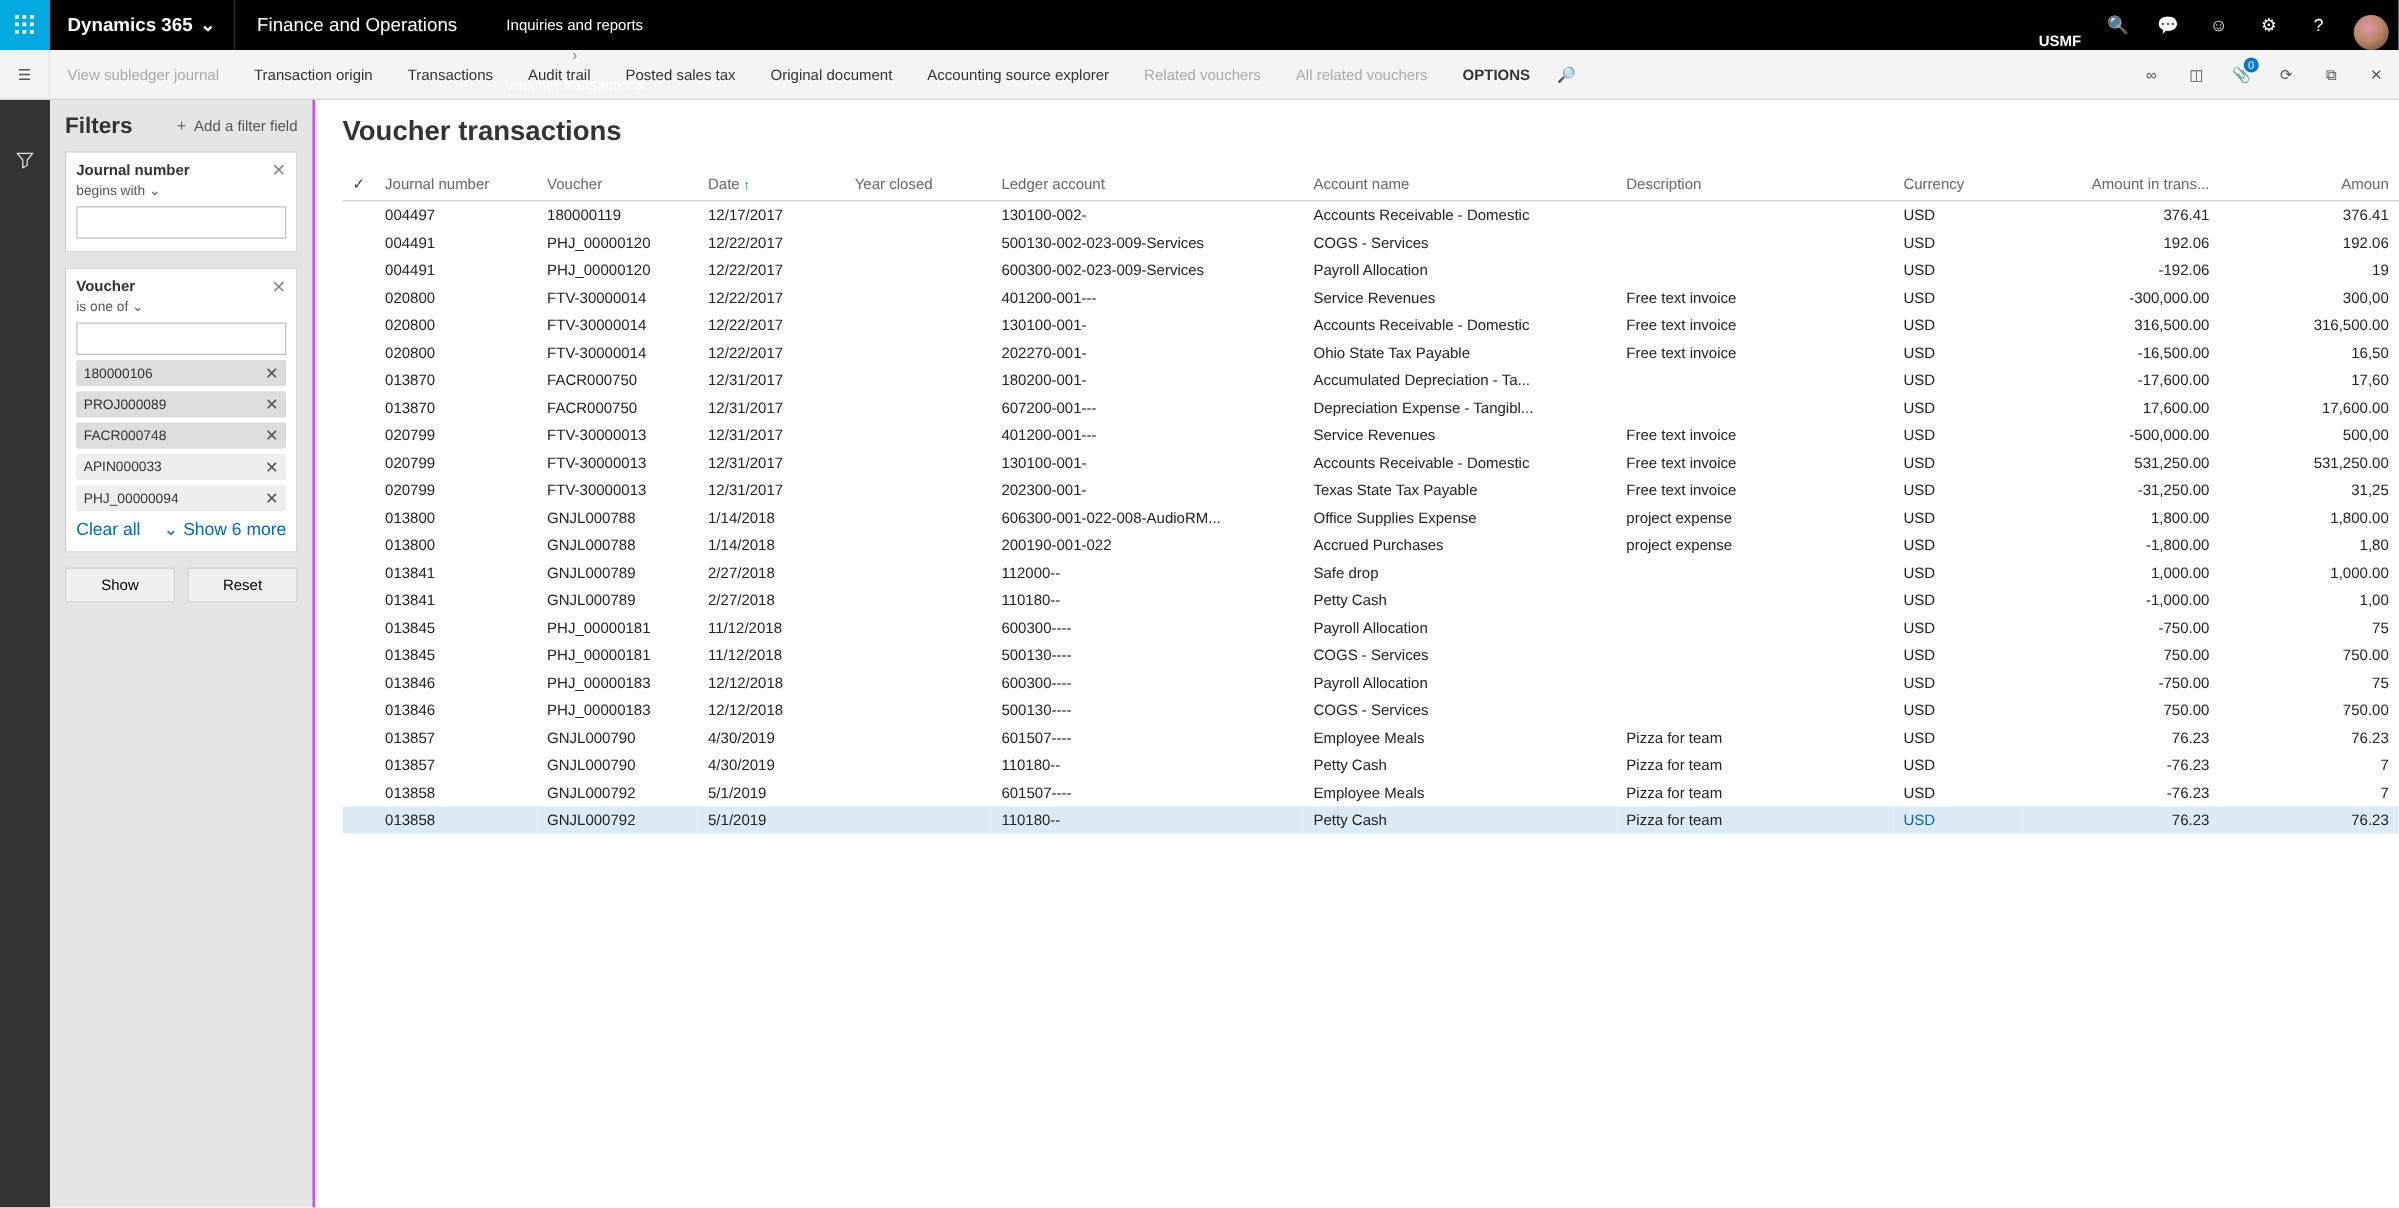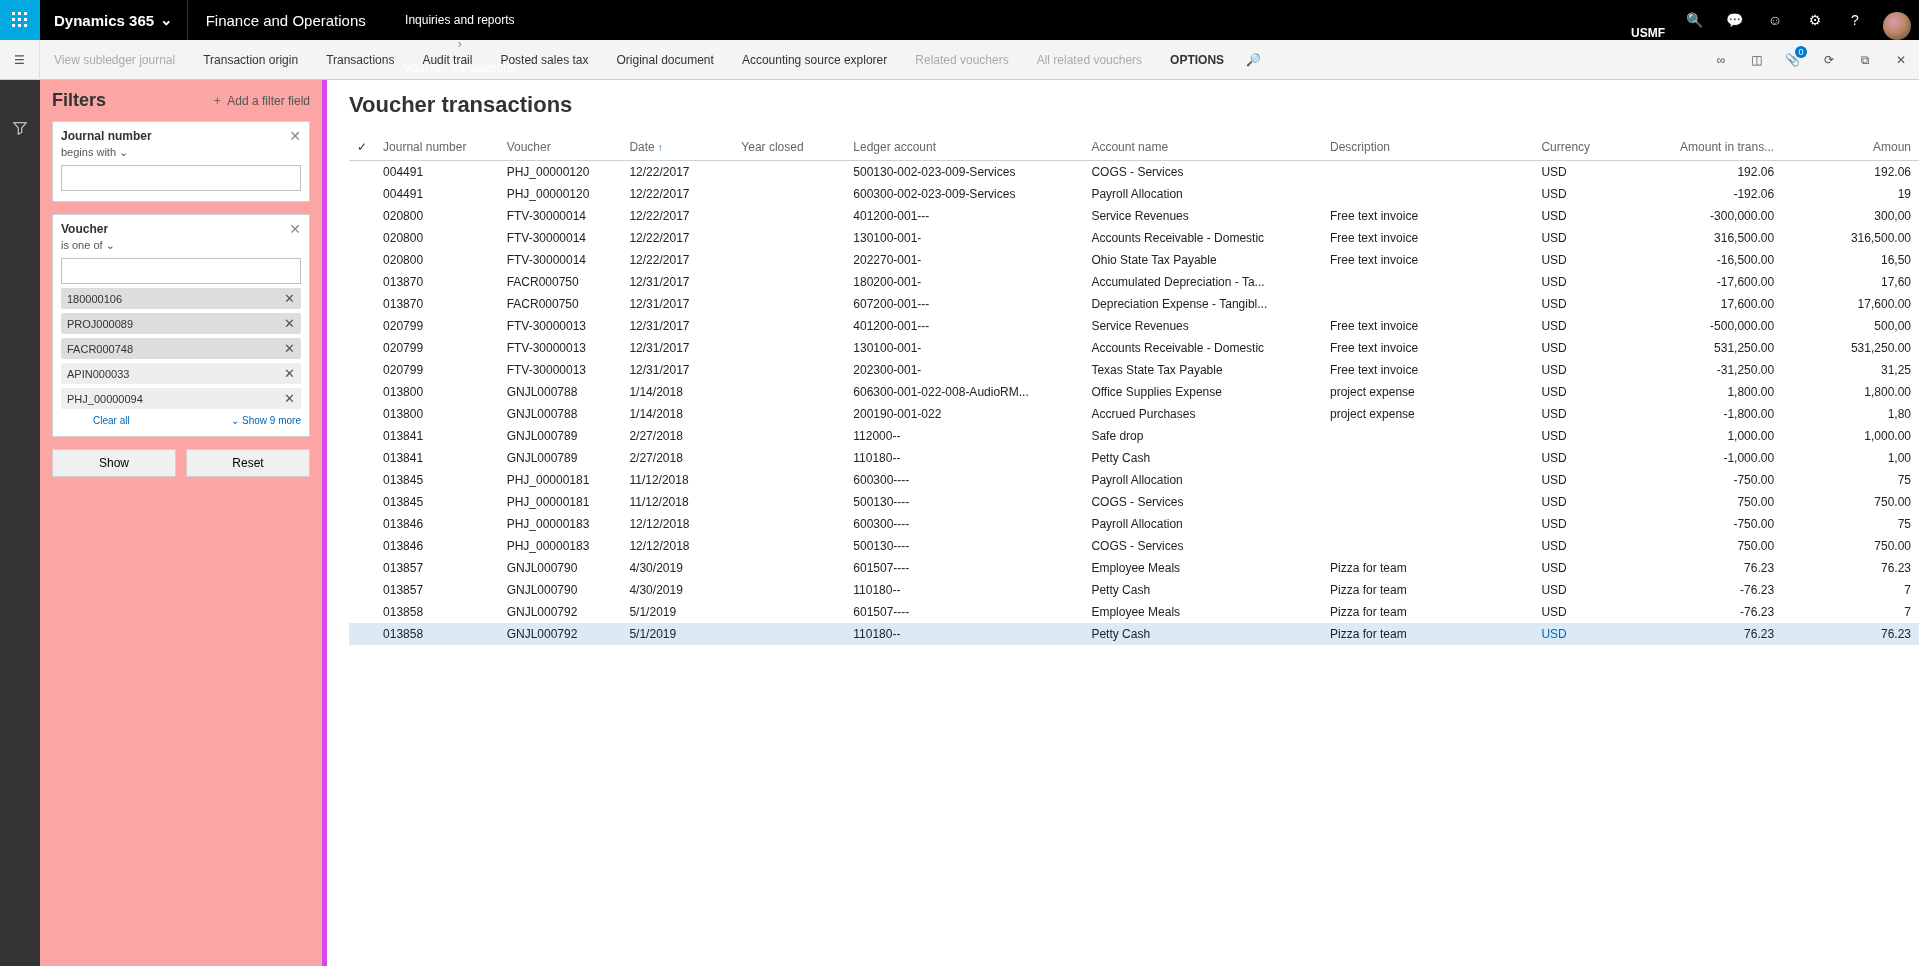--- a/index.html
+++ b/index.html
@@ -26,34 +26,34 @@
 .actionbar .options{font-weight:600;}
 .actionbar .rightA{margin-left:auto; display:flex; align-items:center;}
 .actionbar .aicon{width:36px;height:40px;display:flex;align-items:center;justify-content:center; color:#555; position:relative;}
 .badge{position:absolute; top:6px; right:4px; background:#0078d4; color:#fff; border-radius:8px; font-size:9px; min-width:12px;height:12px; display:flex; align-items:center; justify-content:center;}
 
 
 .shell{display:flex; height:886px;}
 .rail{ width:40px; background:#333; display:flex; flex-direction:column; align-items:center; padding-top:30px;}
 .rail .ricon{color:#ddd; font-size:14px; width:40px; height:36px; display:flex; align-items:center;justify-content:center;}
 
-.filters{width:287px; background:#fca5a5; border-right:5px solid #d946ef; padding:10px 12px; font-size:12px;}
+.filters{width:212px; background:#e5e5e5; border-right:2px solid #d946ef; padding:10px 12px; font-size:12px;}
 .filters-head{display:flex; align-items:center; margin-bottom:10px;}
 .filters-head h3{font-size:18px; font-weight:600;}
 .filters-head .add{margin-left:auto; font-size:12px; color:#555; display:flex; align-items:center; gap:4px;}
 .fbox{border:1px solid #d0d0d0; background:#fff; margin-bottom:12px; padding:6px 8px 10px;}
 .fbox .fhead{display:flex; align-items:center;}
 .fbox .fname{font-size:12px; font-weight:600;}
 .fbox .fclose{margin-left:auto; color:#888; font-size:14px; cursor:pointer;}
 .fbox .fop{font-size:11px; color:#555; margin-top:2px;}
 .fbox input.finput{width:100%; border:1px solid #c0c0c0; height:26px; margin-top:6px; padding:0 4px; font-size:12px;}
 .chip{background:#ddd; border-radius:2px; display:flex; align-items:center; padding:3px 6px; margin-top:4px; font-size:11px;}
 .chip .cx{margin-left:auto; color:#555; font-size:13px;}
 .chip.light{background:#eee;}
-.fbox .chipfoot{display:flex; margin-top:6px; font-size:10px;margin-left:32px;}
+.fbox .chipfoot{display:flex; margin-top:6px; font-size:14px;}
 .fbox .chipfoot .clear{color:#0066b8;}
 .fbox .chipfoot .more{margin-left:auto; color:#0066b8;}
 .btnrow{display:flex; gap:10px; margin-top:6px;}
 .btnrow button{flex:1; height:28px; border:1px solid #d0d0d0; background:#f0f0f0; font-size:12px; cursor:pointer;}
 
 .content{flex:1; padding:12px 0 0 22px; display:flex; flex-direction:column; min-width:0;}
 .content h1{font-size:22px; font-weight:700; margin-bottom:10px; padding-left:0;}
 .tabs{display:flex; gap:24px; border-bottom:1px solid #d0d0d0; margin-bottom:0; padding-left:0;}
 .tab{padding:6px 0 8px; font-size:13px; color:#888;}
 .tab.active{color:#0066b8; border-bottom:2px solid #0066b8; font-weight:400;}
@@ -194,21 +194,21 @@
             <span>APIN000033</span>
             <span class="cx">✕</span>
           </div>
           <div class="chip light">
             <span>PHJ_00000094</span>
             <span class="cx">✕</span>
           </div>
         </div>
       <div class="chipfoot">
         <span class="clear">Clear all</span>
-        <span class="more"><span>⌄</span> <span>Show 9 more</span></span>
+        <span class="more"><span>⌄</span> <span>Show 6 more</span></span>
       </div>
     </div>
 
     <div class="btnrow">
       <button>Show</button>
       <button>Reset</button>
     </div>
   </div>
 
   <div class="content">
@@ -227,20 +227,33 @@
                 <th style="min-width: 190px;">Account name</th>
                 <th style="min-width: 170px;">Description</th>
                 <th style="min-width: 80px;">Currency</th>
                 <th class="num" style="min-width: 120px;">Amount in trans...</th>
                 <th class="num" style="min-width: 110px;">Amoun</th>
               </tr>
             </thead>
           <tbody id="tbody">
               <tr>
                 <td class="checkcol"></td>
+                <td>004497</td>
+                <td>180000119</td>
+                <td>12/17/2017</td>
+                <td></td>
+                <td>130100-002-</td>
+                <td>Accounts Receivable - Domestic</td>
+                <td></td>
+                <td>USD</td>
+                <td class="num">376.41</td>
+                <td class="num">376.41</td>
+              </tr>
+              <tr>
+                <td class="checkcol"></td>
                 <td>004491</td>
                 <td>PHJ_00000120</td>
                 <td>12/22/2017</td>
                 <td></td>
                 <td>500130-002-023-009-Services</td>
                 <td>COGS - Services</td>
                 <td></td>
                 <td>USD</td>
                 <td class="num">192.06</td>
                 <td class="num">192.06</td>

